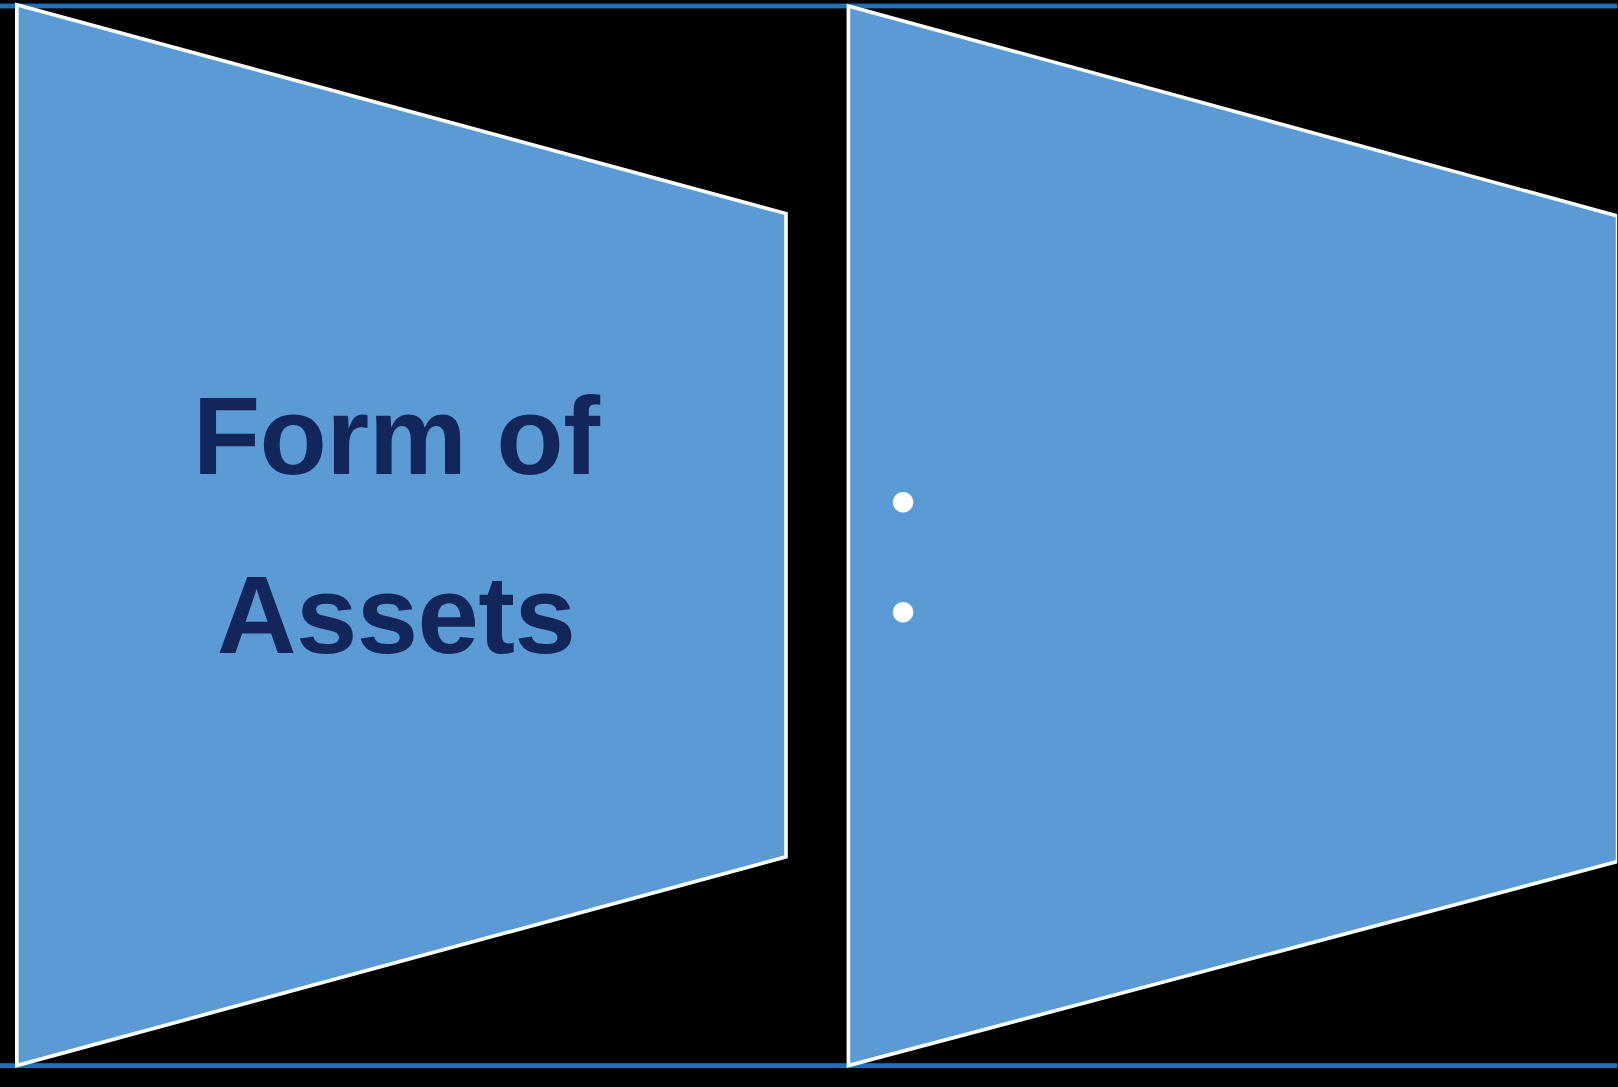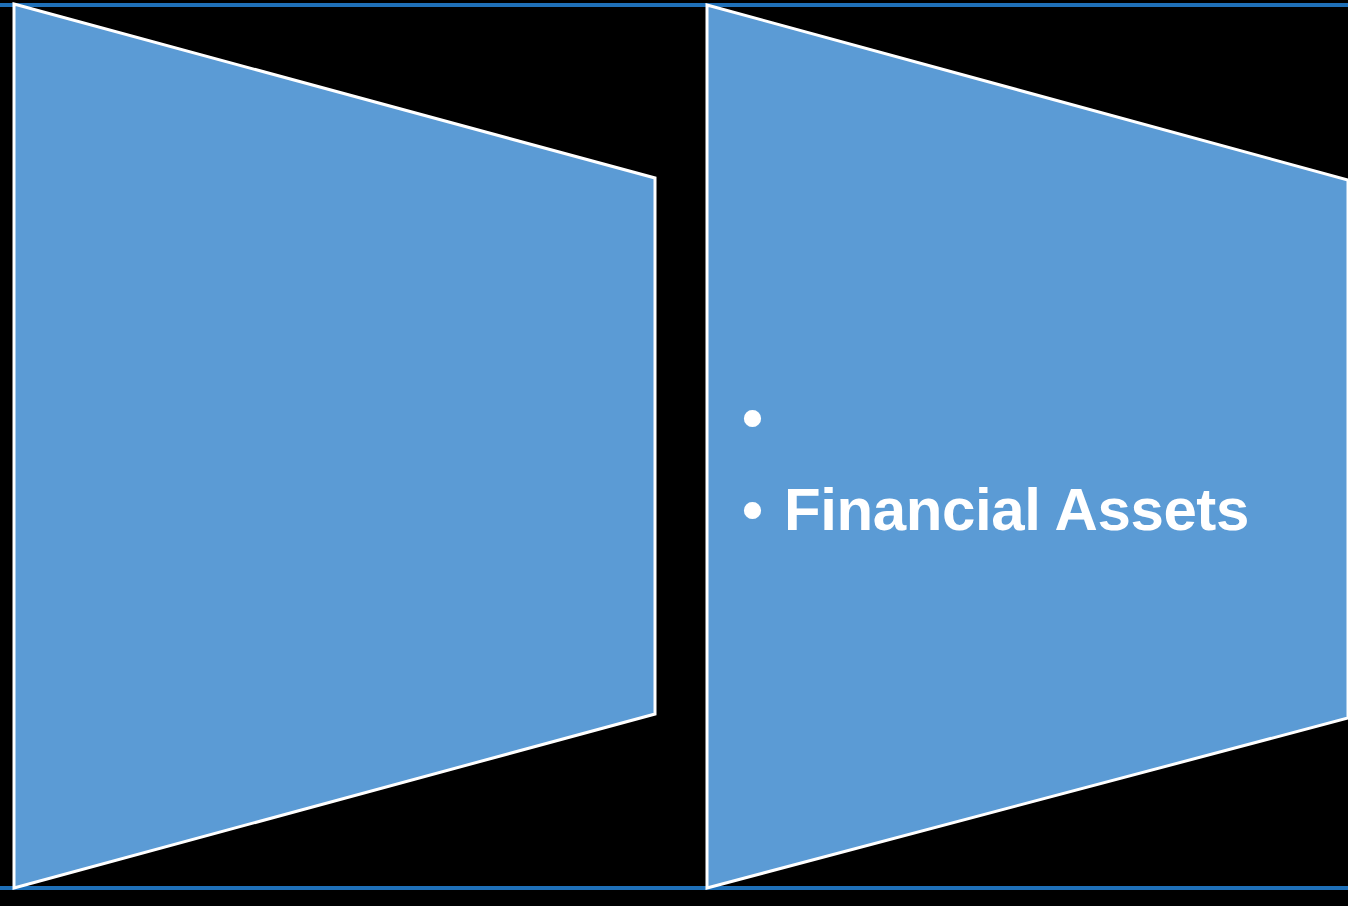--- a/index.html
+++ b/index.html
@@ -89,25 +89,28 @@
   <div class="rule" id="rule-top" style="background: rgb(31, 112, 184);"></div>
   <div class="rule" id="rule-bottom" style="background: rgb(31, 112, 184);"></div>
 
   <svg class="shape-svg" viewBox="0 0 1348 906" xmlns="http://www.w3.org/2000/svg">
     <polygon id="left-poly" fill="#5B9BD5" stroke="#FFFFFF" stroke-width="3" points="14,4 655,178 655,714 14,888"></polygon>
     <polygon id="right-poly" fill="#5B9BD5" stroke="#FFFFFF" stroke-width="3" points="707,5 1348,180 1348,718 707,888"></polygon>
   </svg>
 
   <div class="text-layer">
 
+    <div id="left-text-block" style="color: rgb(18, 38, 92);">
+      <span class="line">Form of</span>
+      <span class="line">Assets</span>
+    </div>
 
     <div id="right-text-block" style="color: rgb(255, 255, 255);">
       <div class="bullet-row">
         <span class="bullet-mark">•</span>
       </div>
       <div class="bullet-row">
         <span class="bullet-mark">•</span>
-        <span class="bullet-label">Financial Assets</span>
       </div>
     </div>
 
   </div>
 </div>
 
 </body></html>

